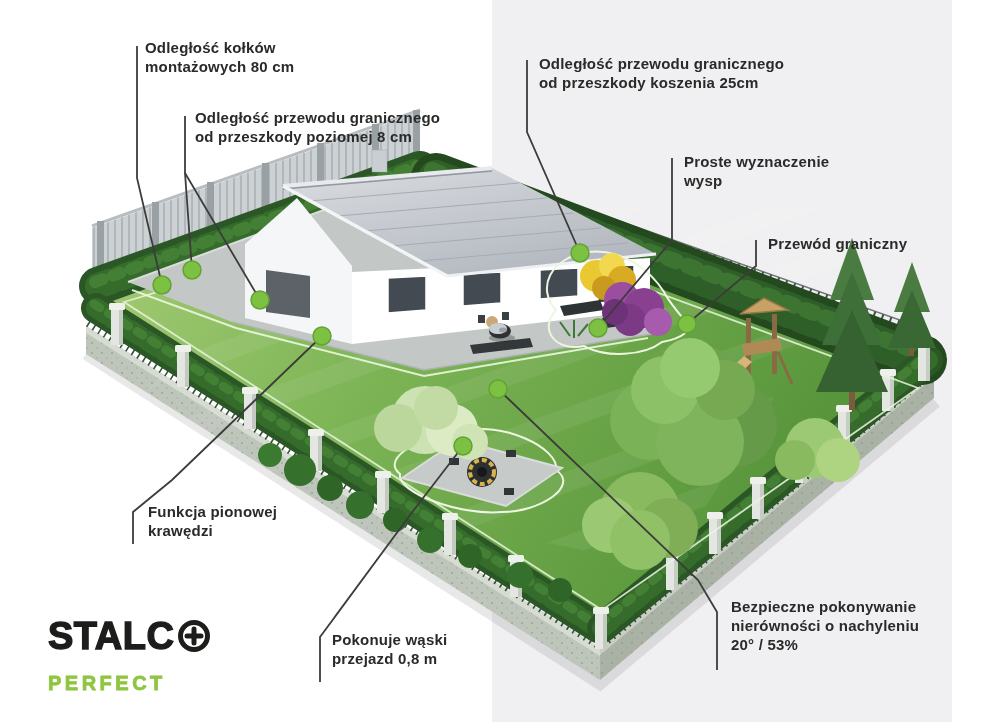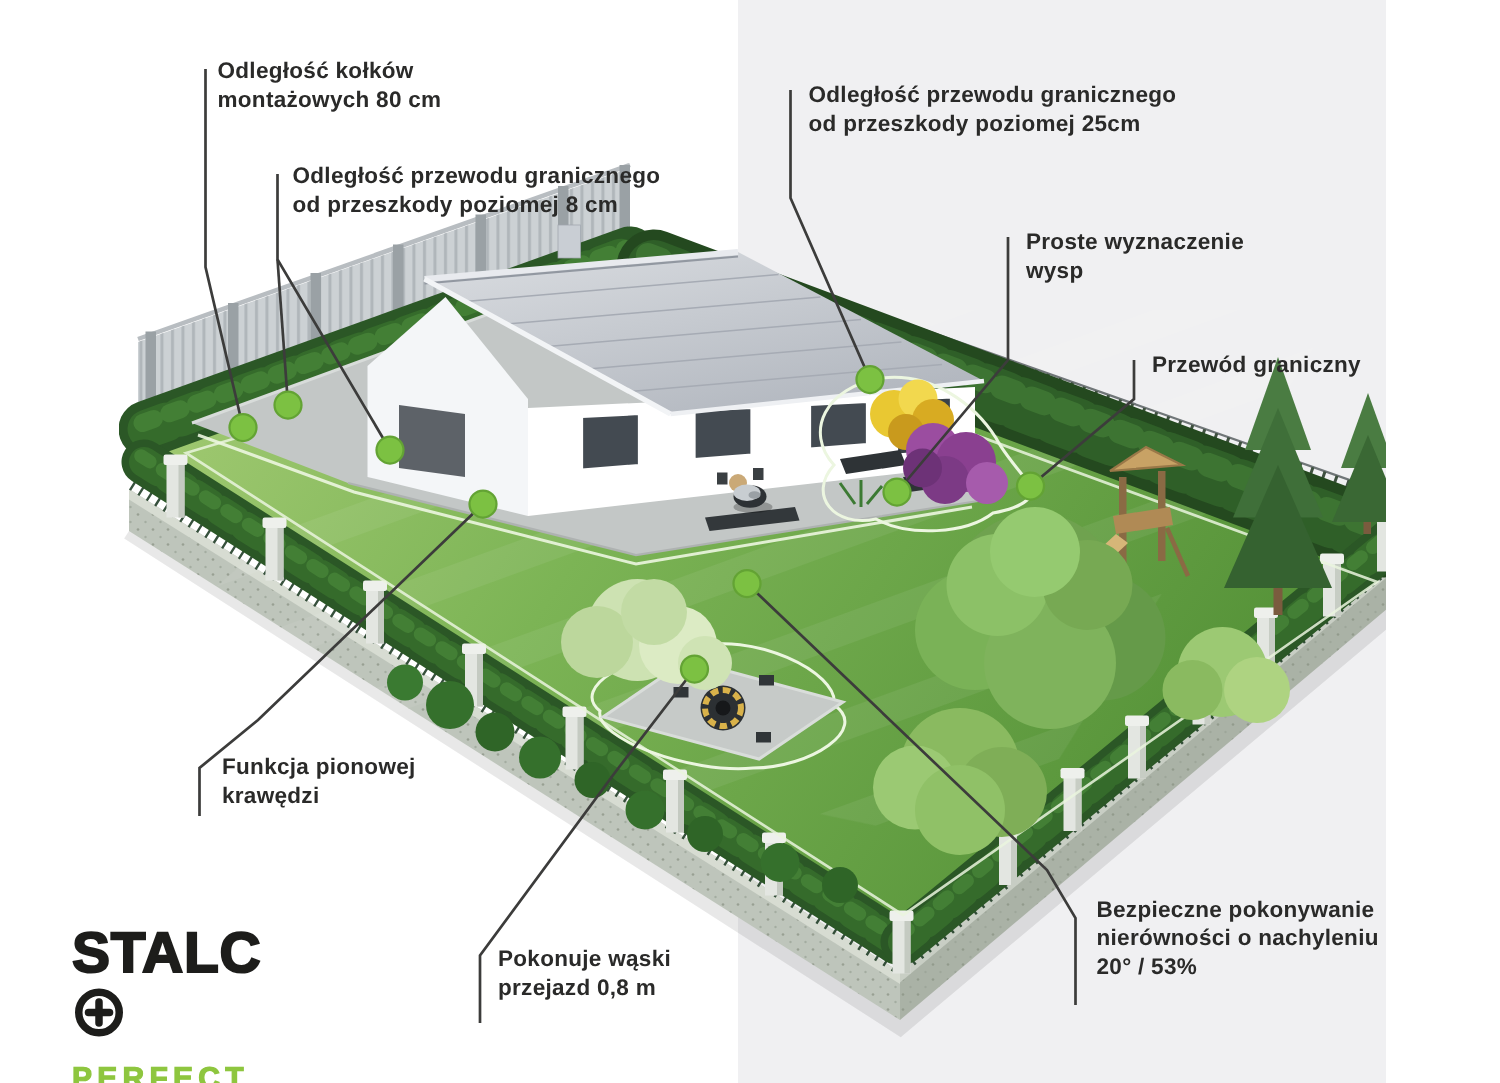--- a/index.html
+++ b/index.html
@@ -1,23 +1,23 @@
 <!DOCTYPE html>
 <html><head>
 <meta charset="utf-8">
 <style>
   html,body{margin:0;padding:0;background:#fff;}
   .stage{position:relative;width:924px;height:722px;overflow:hidden;background:#ffffff;
-         font-family:"Liberation Sans",sans-serif;}
+         font-family:"Liberation Sans",sans-serif;padding-left:28px;}
   .scene{position:absolute;left:0;top:0;width:1000px;height:722px;}
   .callout{position:absolute;font-weight:bold;font-size:15px;line-height:19px;color:#2a2a29;
            letter-spacing:.2px;white-space:nowrap;}
   .logo{position:absolute;left:48px;top:616px;}
-  .logo-top{display:flex;gap:2px;font-size:38px;font-weight:bold;
-            letter-spacing:.5px;color:#1d1d1b;-webkit-text-stroke:1.4px #1d1d1b;line-height:40px;flex-direction:column;}
+  .logo-top{display:flex;align-items:center;gap:2px;font-size:38px;font-weight:bold;
+            letter-spacing:.5px;color:#1d1d1b;-webkit-text-stroke:1.4px #1d1d1b;line-height:40px;}
   .logo-sub{margin-top:16px;font-size:20px;font-weight:bold;letter-spacing:3.5px;color:#8ec63f;
             -webkit-text-stroke:.8px #8ec63f;line-height:22px;}
 </style>
 </head>
 <body>
 
 <div class="stage">
 
 <svg class="scene" viewBox="0 0 1000 722">
   <defs>
@@ -343,21 +343,21 @@
 <div class="callout" style="left:145px;top:38px">
   <div>Odległość kołków</div>
   <div>montażowych 80 cm</div>
 </div>
 <div class="callout" style="left:195px;top:108px">
   <div>Odległość przewodu granicznego</div>
   <div>od przeszkody poziomej 8 cm</div>
 </div>
 <div class="callout" style="left:539px;top:54px">
   <div>Odległość przewodu granicznego</div>
-  <div>od przeszkody poziomej 25cm</div>
+  <div>od przeszkody koszenia 25cm</div>
 </div>
 <div class="callout" style="left:684px;top:152px">
   <div>Proste wyznaczenie</div>
   <div>wysp</div>
 </div>
 <div class="callout" style="left:768px;top:234px">
   <div>Przewód graniczny</div>
 </div>
 <div class="callout" style="left:148px;top:502px">
   <div>Funkcja pionowej</div>

